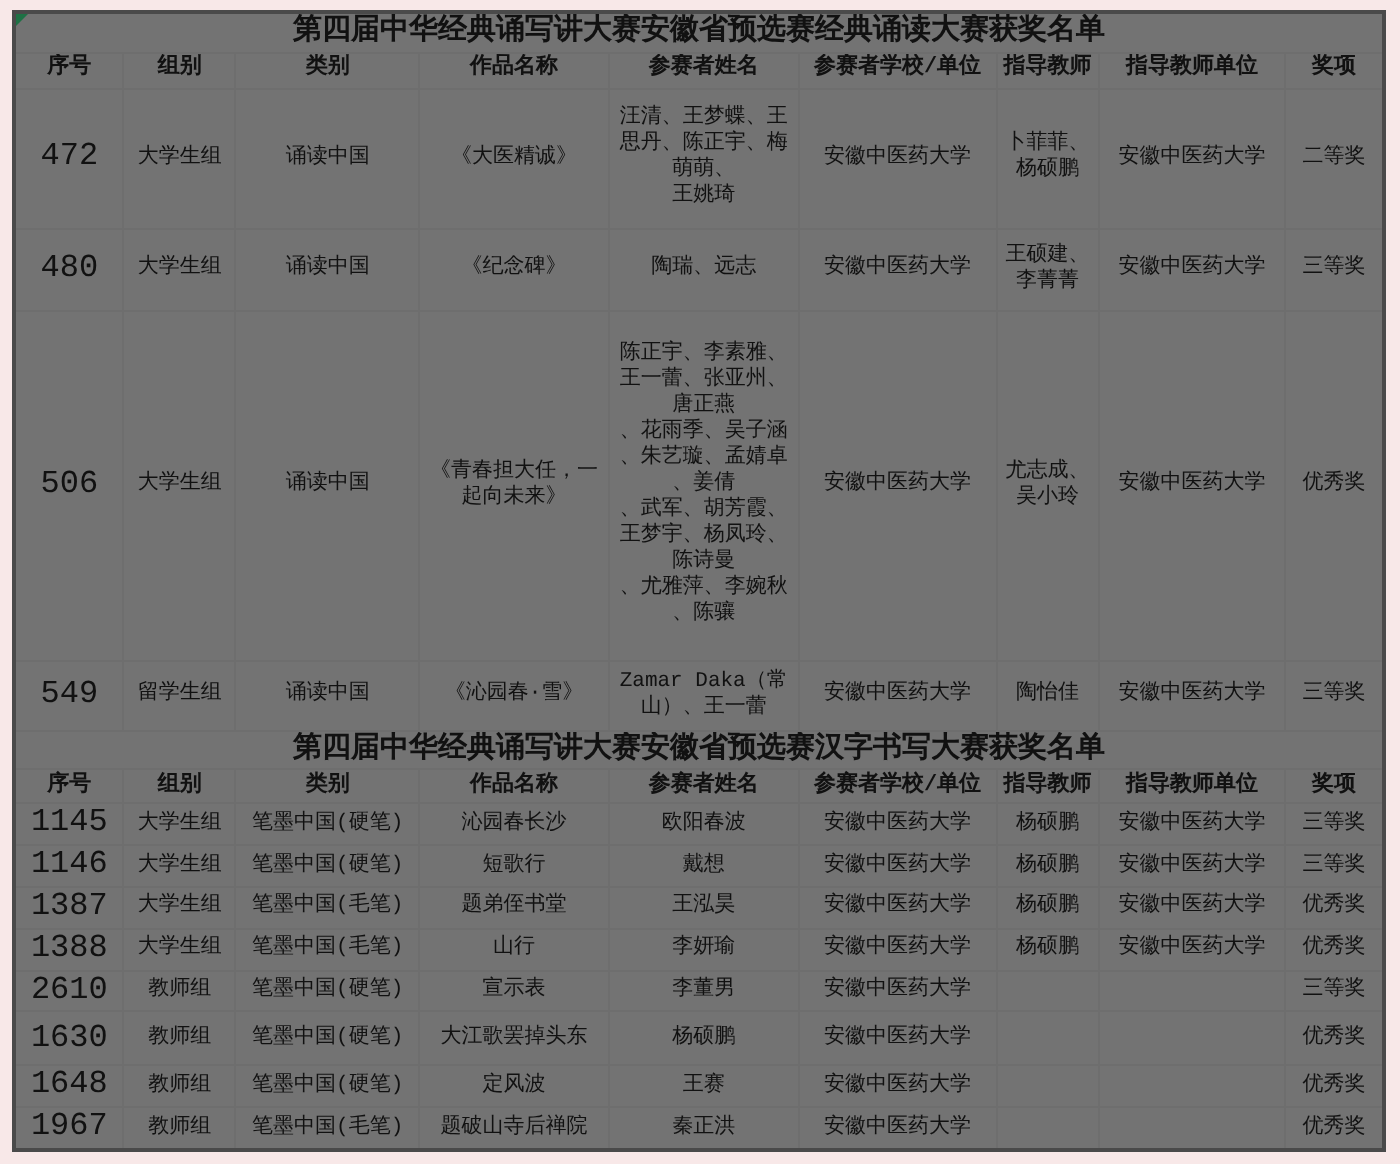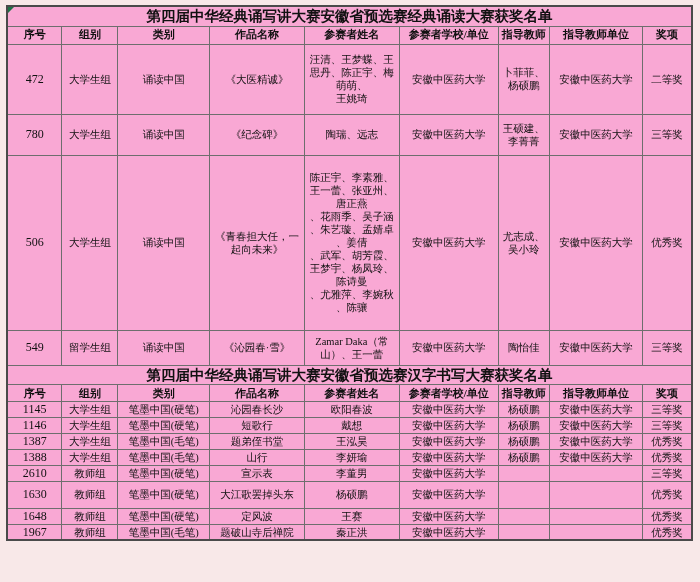--- a/index.html
+++ b/index.html
@@ -9,21 +9,21 @@
   body{
     width:700px;height:582px;background:var(--bg);
     font-family:"Liberation Serif","DejaVu Serif",serif;
     position:relative;overflow:hidden;
   }
   .sheet{
     position:absolute;left:6px;top:5px;width:687px;
   }
   table{
     border-collapse:collapse;table-layout:fixed;width:100%;
-    background:#f9a8d4;border:2px solid var(--outer);
+    background:#737373;border:2px solid var(--outer);font-family:Liberation Mono, monospace;
   }
   td,th{
     border:1px solid var(--grid);
     text-align:center;vertical-align:middle;
     color:var(--txt);
     font-size:10.5px;line-height:1.24;
     padding:0 2px;
     white-space:pre-wrap;word-break:break-all;overflow:hidden;
     font-weight:normal;
   }
@@ -32,21 +32,21 @@
   }
   .title-cell{
     font-size:14.5px;font-weight:bold;line-height:1.15;
     position:relative;padding:1px 2px;
   }
   .corner-marker{
     position:absolute;left:0;top:0;width:0;height:0;
     border-top:6px solid var(--marker);
     border-right:6px solid transparent;
   }
-  .num-cell{font-size:12px;}
+  .num-cell{font-size:16px;}
 </style>
 </head>
 <body>
 
 <div class="sheet">
   <table>
     <colgroup>
         <col style="width: 8%;">
         <col style="width: 8.2%;">
         <col style="width: 13.4%;">
@@ -81,21 +81,21 @@
 思丹、陈正宇、梅
 萌萌、
 王姚琦</td>
           <td>安徽中医药大学</td>
           <td>卜菲菲、
 杨硕鹏</td>
           <td>安徽中医药大学</td>
           <td>二等奖</td>
         </tr>
         <tr style="height: 41px;">
-          <td class="num-cell">780</td>
+          <td class="num-cell">480</td>
           <td>大学生组</td>
           <td>诵读中国</td>
           <td>《纪念碑》</td>
           <td>陶瑞、远志</td>
           <td>安徽中医药大学</td>
           <td>王硕建、
 李菁菁</td>
           <td>安徽中医药大学</td>
           <td>三等奖</td>
         </tr>

